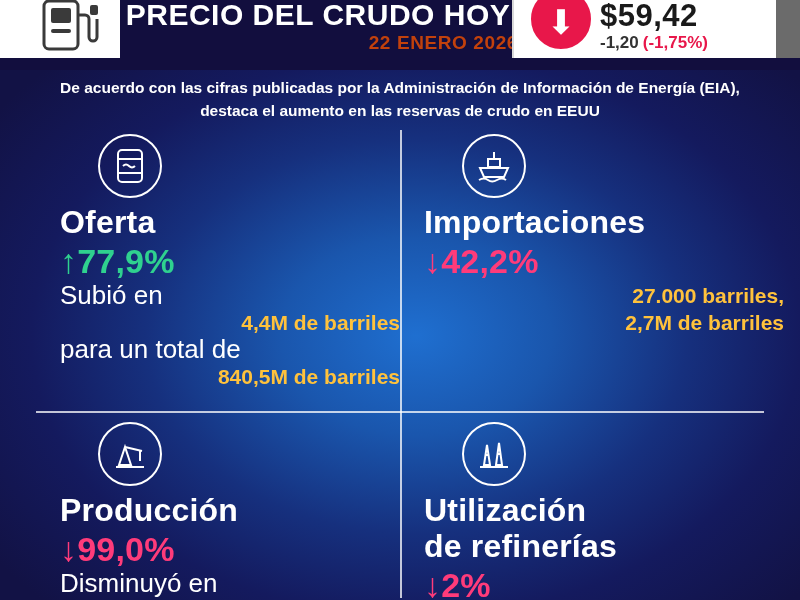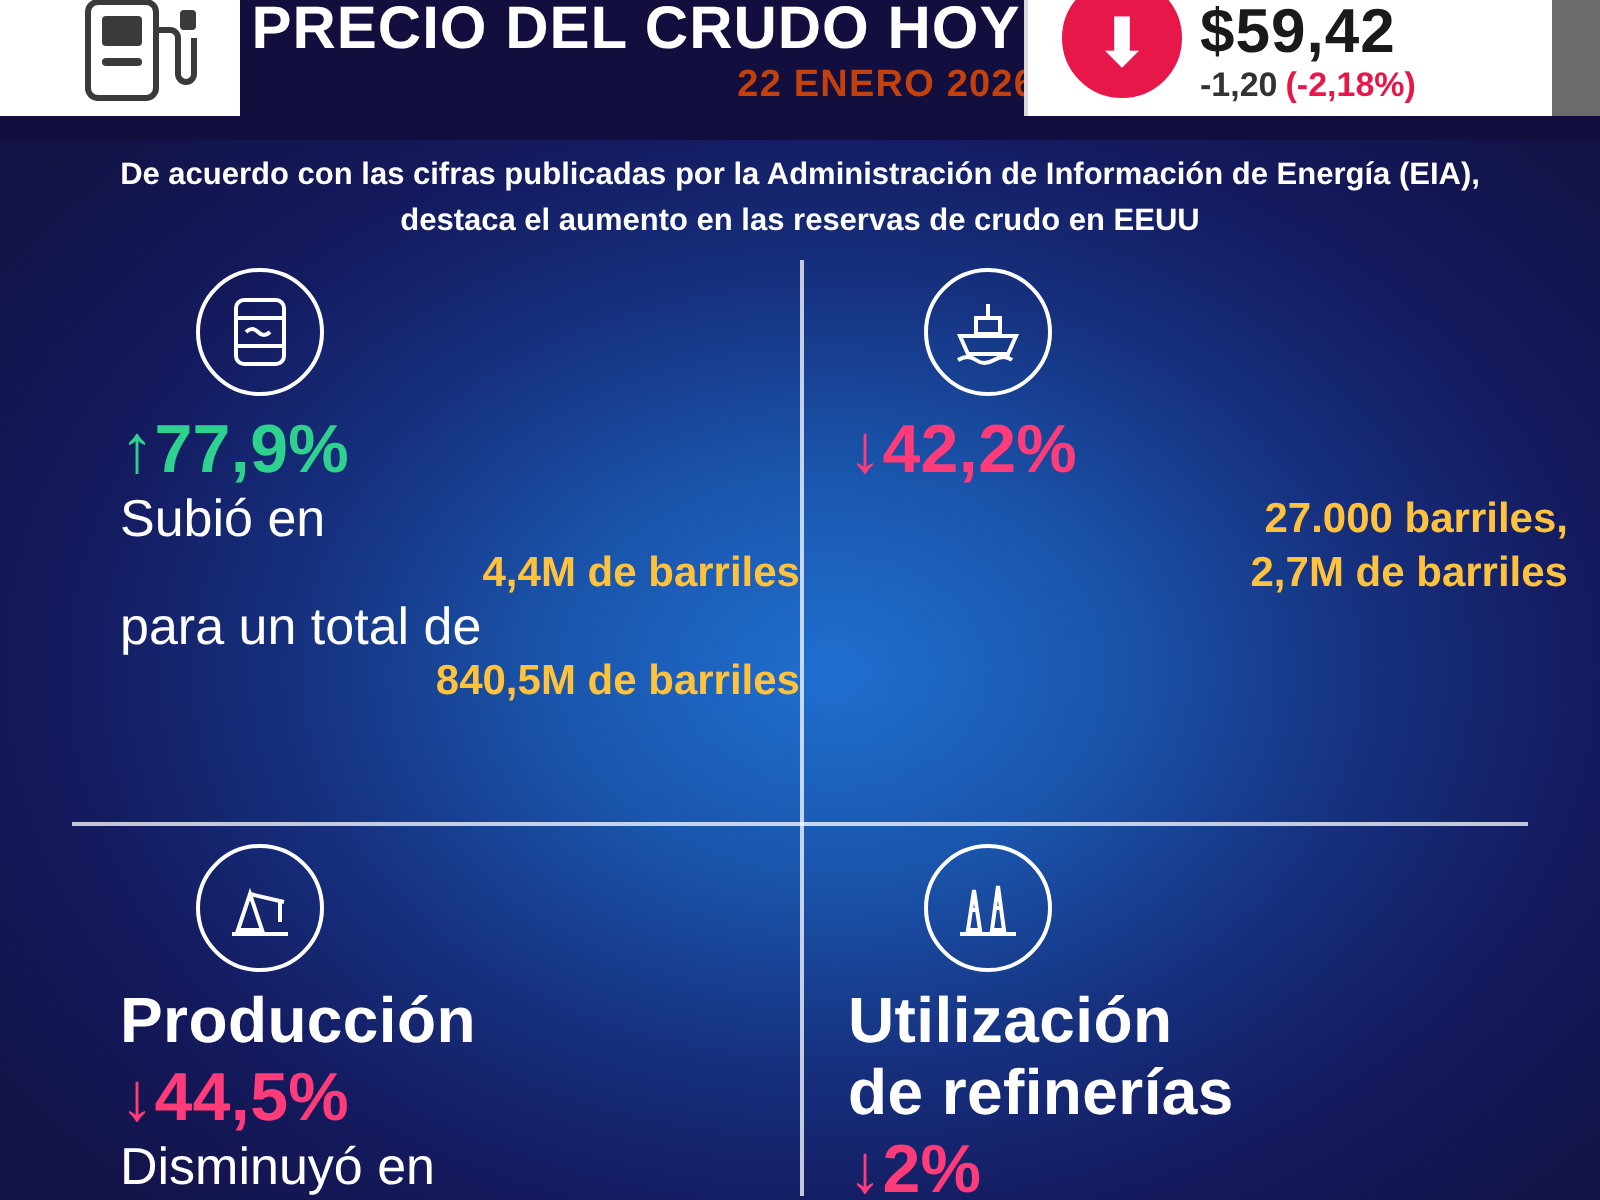--- a/index.html
+++ b/index.html
@@ -252,77 +252,79 @@
   <div class="header-title">PRECIO DEL CRUDO HOY</div>
   <div class="header-date">22 ENERO 2026</div>
 
   <div class="price-panel">
     <div class="grey-strip"></div>
     <div class="arrow-badge">
       <span class="glyph">⬇</span>
     </div>
     <div class="price-value">$59,42</div>
     <div class="price-change-row">
-      <span>-1,20</span><span class="pct">(-2,18%)</span>
+      <span>-1,20</span><span class="pct">(-1,75%)</span>
     </div>
   </div>
 </div>
 
 <div class="subtitle">De acuerdo con las cifras publicadas por la Administración de Información de Energía (EIA), destaca el aumento en las reservas de crudo en EEUU</div>
 
 <div class="grid">
   <div class="v-divider"></div>
   <div class="h-divider"></div>
 
   <div class="quad q1">
     <div class="icon-circle">
       <svg width="34" height="38" viewBox="0 0 34 38">
         <rect x="5" y="3" width="24" height="32" rx="4" fill="none" stroke="#ffffff" stroke-width="2"></rect>
         <line x1="5" y1="12" x2="29" y2="12" stroke="#ffffff" stroke-width="2"></line>
         <line x1="5" y1="26" x2="29" y2="26" stroke="#ffffff" stroke-width="2"></line>
         <path d="M10 19 q3 -3 6 0 t6 0" fill="none" stroke="#ffffff" stroke-width="2"></path>
       </svg>
     </div>
     <div class="body-pad">
+      <div class="quad-title">Oferta</div>
       <div class="quad-pct pct-up"><span>↑</span><span>77,9%</span></div>
       <div class="quad-line">Subió en</div>
       <div class="quad-line hi">4,4M de barriles</div>
       <div class="quad-line">para un total de</div>
       <div class="quad-line hi">840,5M de barriles</div>
     </div>
   </div>
 
   <div class="quad q2">
     <div class="icon-circle">
       <svg width="38" height="36" viewBox="0 0 38 36">
         <path d="M5 20 h28 l-4 9 H9 z" fill="none" stroke="#ffffff" stroke-width="2"></path>
         <rect x="13" y="11" width="12" height="8" fill="none" stroke="#ffffff" stroke-width="2"></rect>
         <line x1="19" y1="4" x2="19" y2="11" stroke="#ffffff" stroke-width="2"></line>
         <path d="M4 32 q5 -3 9 0 t9 0 t9 0" fill="none" stroke="#ffffff" stroke-width="2"></path>
       </svg>
     </div>
     <div class="body-pad">
+      <div class="quad-title">Importaciones</div>
       <div class="quad-pct pct-down"><span>↓</span><span>42,2%</span></div>
       <div class="quad-line hi">27.000 barriles,</div>
       <div class="quad-line hi">2,7M de barriles</div>
     </div>
   </div>
 
   <div class="quad q3">
     <div class="icon-circle">
       <svg width="38" height="34" viewBox="0 0 38 34">
         <path d="M8 28 L14 10 L20 28 z" fill="none" stroke="#ffffff" stroke-width="2"></path>
         <line x1="14" y1="10" x2="31" y2="14" stroke="#ffffff" stroke-width="2"></line>
         <line x1="29" y1="14" x2="29" y2="24" stroke="#ffffff" stroke-width="2"></line>
         <line x1="5" y1="30" x2="33" y2="30" stroke="#ffffff" stroke-width="2"></line>
       </svg>
     </div>
     <div class="body-pad">
       <div class="quad-title">Producción</div>
-      <div class="quad-pct pct-down"><span>↓</span><span>44,5%</span></div>
+      <div class="quad-pct pct-down"><span>↓</span><span>99,0%</span></div>
       <div class="quad-line">Disminuyó en</div>
     </div>
   </div>
 
   <div class="quad q4">
     <div class="icon-circle">
       <svg width="36" height="34" viewBox="0 0 36 34">
         <path d="M8 28 L11 8 L14 28 z" fill="none" stroke="#ffffff" stroke-width="2"></path>
         <path d="M20 28 L23 6 L26 28 z" fill="none" stroke="#ffffff" stroke-width="2"></path>
         <line x1="4" y1="30" x2="32" y2="30" stroke="#ffffff" stroke-width="2"></line>

